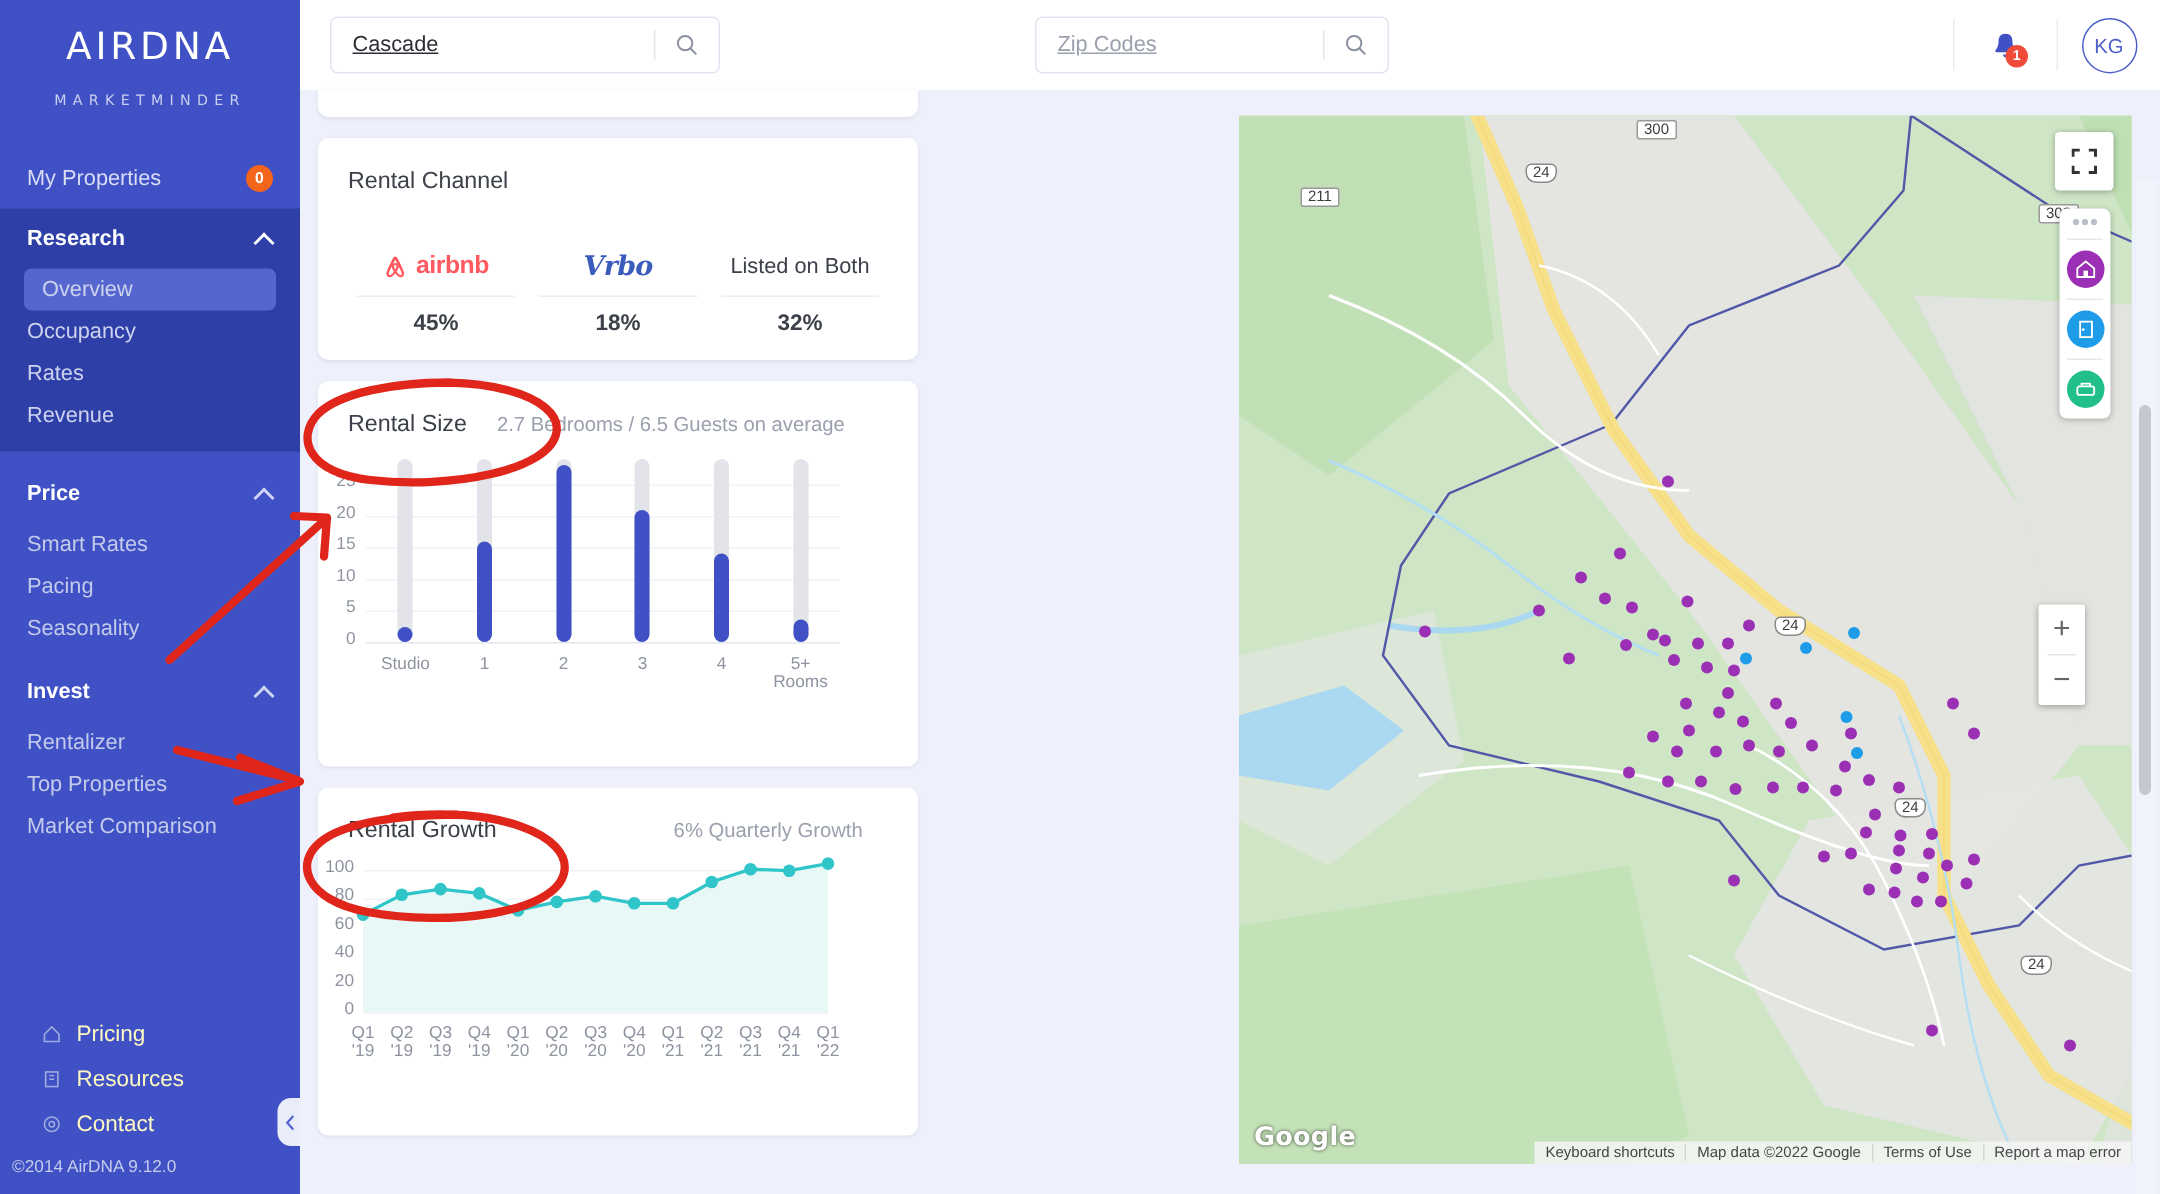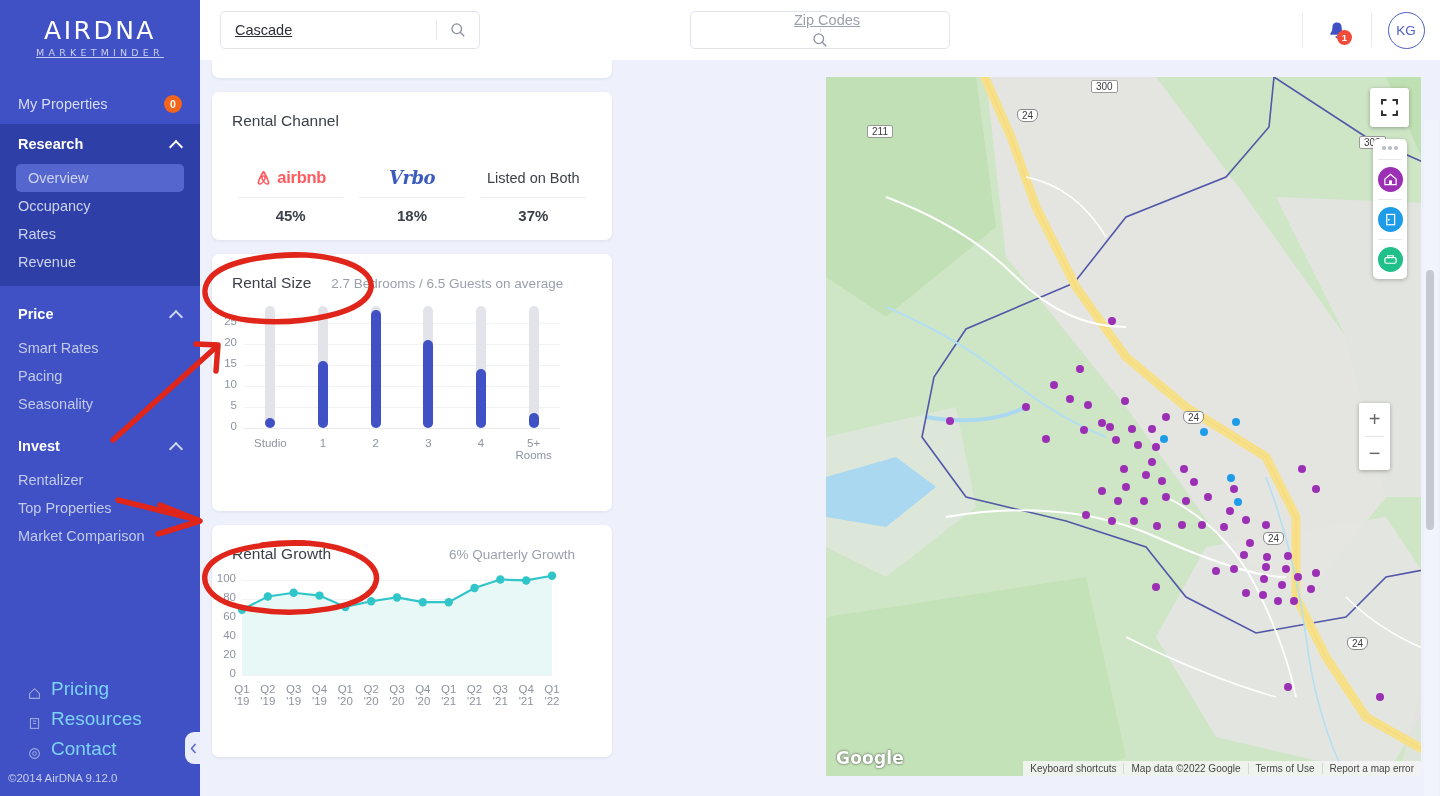--- a/index.html
+++ b/index.html
@@ -21,21 +21,21 @@
     overflow: hidden;
   }
   .logo-wrap { padding: 18px 0 14px 0; text-align: center; }
   .logo-main {
     font-size: 25px; letter-spacing: 2.5px; font-weight: 400;
     color: #ffffff; line-height: 1.05;
     font-family: "DejaVu Sans", sans-serif;
   }
   .logo-sub {
     font-size: 9.5px; letter-spacing: 4.2px; color: #c9cfee;
-    margin-top: 3px; font-family: "DejaVu Sans", sans-serif; text-decoration: underline;
+    margin-top: 18px; font-family: "DejaVu Sans", sans-serif;
   }
   .nav-row {
     display: flex; align-items: center; justify-content: space-between;
     padding: 0 18px; height: 40px;
     font-size: 14.5px; color: #d6dbf3;
   }
   .nav-row.my-props { margin-top: 12px; color: #d8dcf5; gap: 48px; }
   .badge-count {
     background: #f4651c; color: #fff; font-size: 10.5px; font-weight: 700;
     width: 18px; height: 18px; border-radius: 50%;
@@ -65,21 +65,21 @@
   }
   .group.active-group .sub-item { color: #cdd3ef; }
   .sub-item.selected {
     background: #5567cf; color: #ffffff; border-radius: 5px;
     margin: 0 16px 0 16px; padding-left: 12px;
     width: calc(100% - 32px);
   }
   .bottom-links { position: absolute; bottom: 32px; left: 0; width: 200px; }
   .bottom-link {
     height: 30px; display: flex; align-items: center; gap: 10px;
-    padding-left: 28px; font-size: 19px; color: #7dd3fc;
+    padding-left: 28px; font-size: 15px; color: #fef9c3;
   }
   .bl-ico { width: 13px; height: 13px; opacity: .75; display:inline-block; }
   .copyright {
     position: absolute; bottom: 12px; left: 8px;
     font-size: 11.5px; color: #c7cdec;
   }
   .collapse-tab {
     position: absolute; right: -1px; bottom: 32px;
     width: 16px; height: 32px; background: #e9ecf9;
     border-radius: 9px 0 0 9px;
@@ -366,21 +366,21 @@
         <div class="val" title="Market">Cascade</div>
         <div class="search-divider"></div>
         <div class="search-btn">
           <svg class="mag" viewBox="0 0 18 18">
               <circle cx="7.6" cy="7.6" r="5.4" fill="none" stroke="#8b90a0" stroke-width="1.5"></circle>
               <line x1="11.6" y1="11.6" x2="16" y2="16" stroke="#8b90a0" stroke-width="1.5"></line>
             </svg>
         </div>
       </div>
 
-      <div class="search-box" style="position:absolute;left:490px;top:11px;width:260px;flex-direction:column;">
+      <div class="search-box" style="position:absolute;left:490px;top:11px;width:236px;">
         <div class="val placeholder">Zip Codes</div>
         <div class="search-divider"></div>
         <div class="search-btn">
           <svg class="mag" viewBox="0 0 18 18">
               <circle cx="7.6" cy="7.6" r="5.4" fill="none" stroke="#8b90a0" stroke-width="1.5"></circle>
               <line x1="11.6" y1="11.6" x2="16" y2="16" stroke="#8b90a0" stroke-width="1.5"></line>
             </svg>
         </div>
       </div>
 
@@ -425,21 +425,21 @@
             <div class="chan">
               <div class="chan-logo">
                 <span class="vrbo-txt">Vrbo</span>
               </div>
               <div class="chan-val">18%</div>
             </div>
             <div class="chan">
               <div class="chan-logo">
                 <span class="both-txt">Listed on Both</span>
               </div>
-              <div class="chan-val">37%</div>
+              <div class="chan-val">32%</div>
             </div>
           </div>
         </div>
 
         <div class="card" style="height:257px;">
           <div class="card-head">
             <span class="card-title">Rental Size</span>
             <span class="card-sub">2.7 Bedrooms / 6.5 Guests on average</span>
           </div>
           <div class="chart-area" id="rental-size-chart" style="height:200px;">

